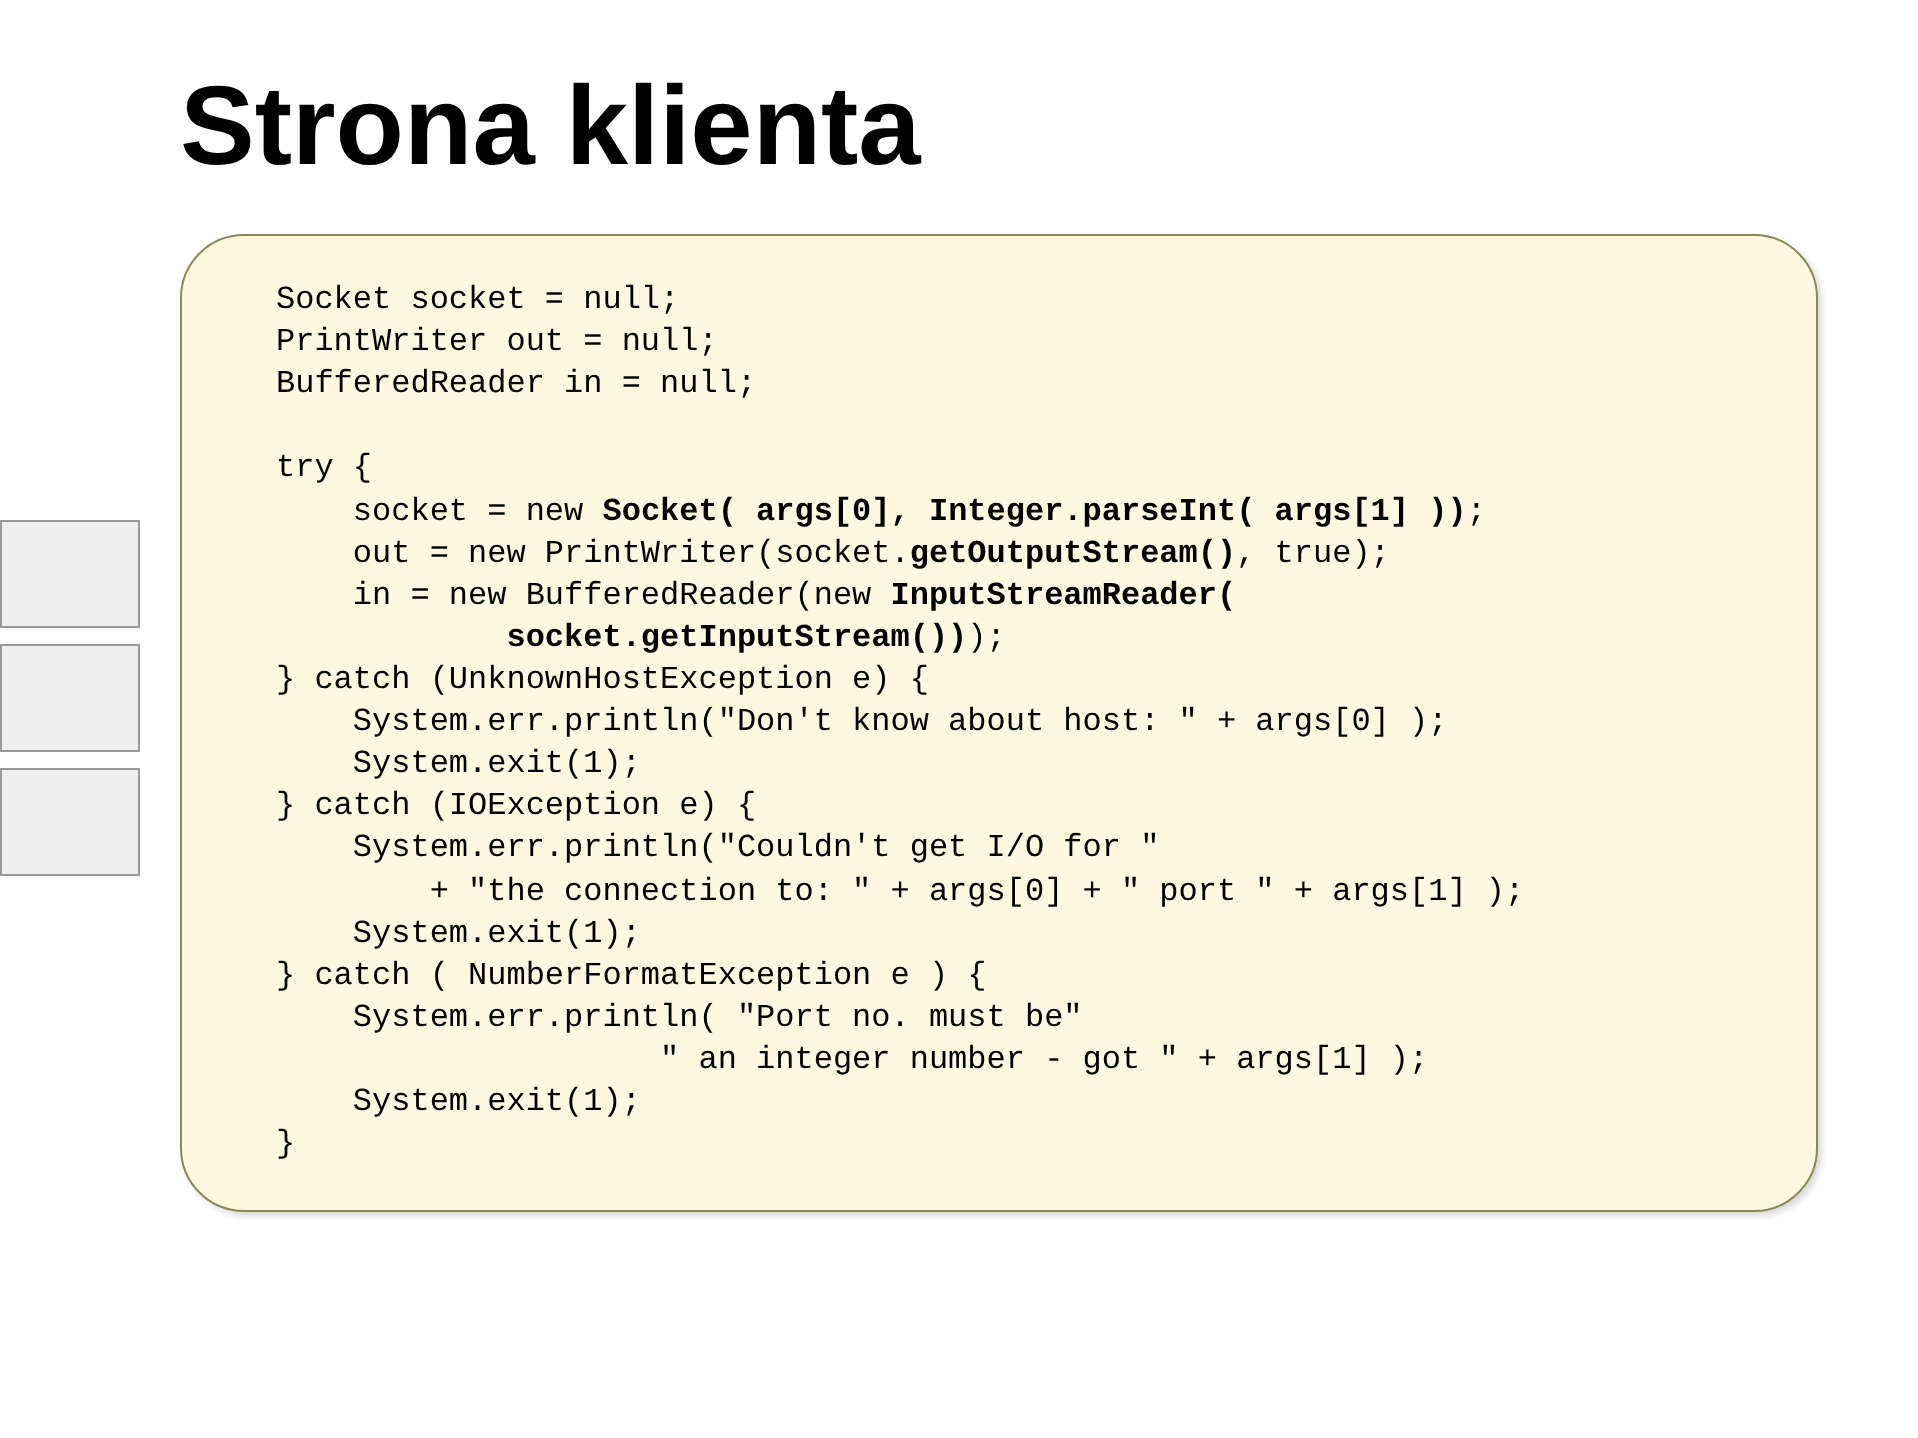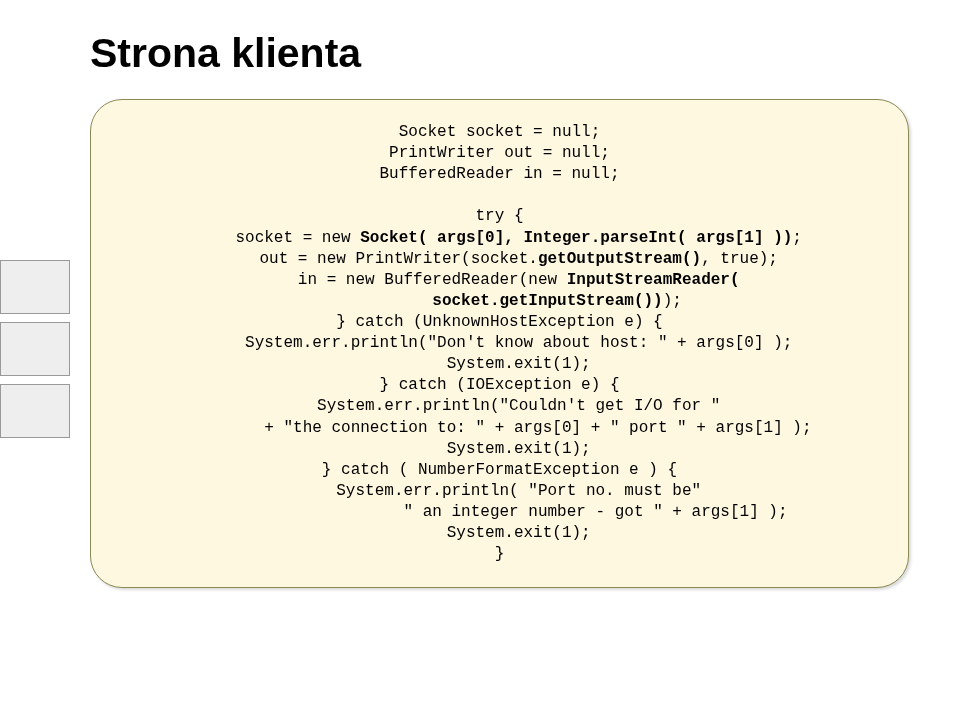--- a/index.html
+++ b/index.html
@@ -23,32 +23,31 @@
   }
   .sidebar-block {
     height: 52px;
     background: #eeeeee;
     border: 1px solid #999;
   }
   .content {
     padding: 30px 50px 0 90px;
   }
   .title {
-    font-size: 41px;
+    font-size: 56px;
     font-weight: bold;
     color: #000;
     margin-bottom: 22px;
   }
   .code-box {
     background: #fff8e0;
     border: 1px solid #8a8a55;
     border-radius: 32px;
-    padding: 22px 30px 22px 30px;
+    padding: 22px 30px 22px 47px;
     box-shadow: 2px 2px 3px rgba(0,0,0,0.15);
-    text-align: center;
   }
   .code-box pre {
     margin: 0;
     font-family: "Courier New", Courier, monospace;
     font-size: 16px;
     line-height: 1.32;
     color: #000;
     white-space: pre;
   }
   .bold {

